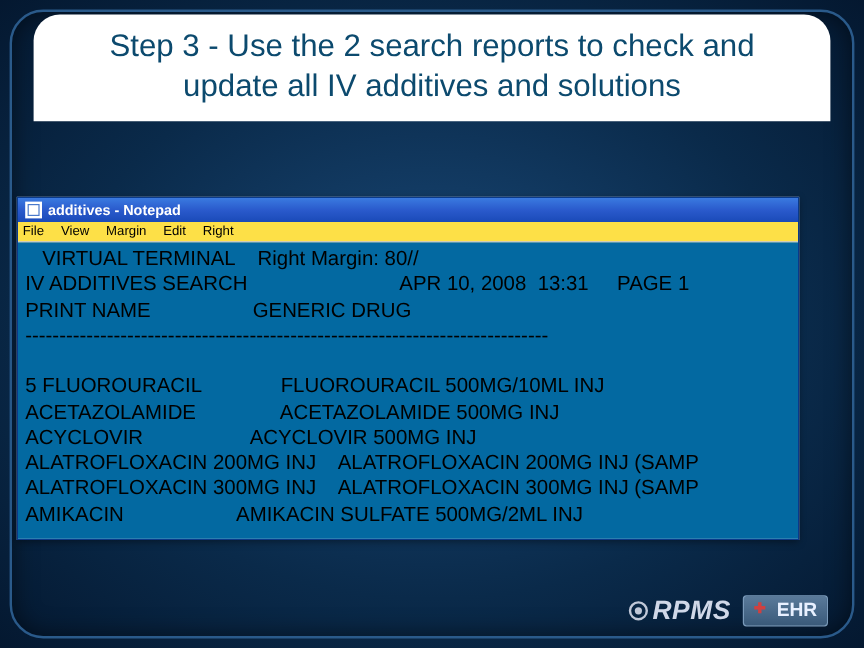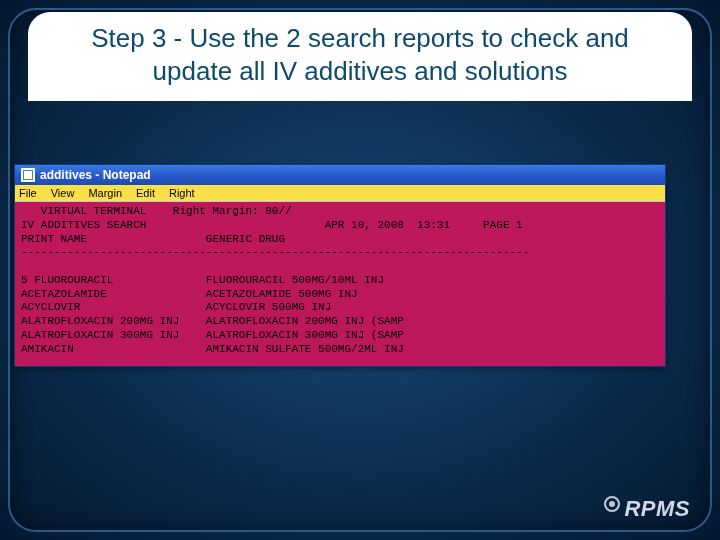--- a/index.html
+++ b/index.html
@@ -62,23 +62,23 @@
   .np-menubar {
     background: #fde047;
     border-bottom: 1px solid #c0c8d8;
     padding: 2px 4px;
     font-size: 11px;
     display: flex;
     gap: 14px;
   }
   .np-menubar span { cursor: default; }
   .np-body {
-    background: #be185d;
-    font-family: Liberation Mono, monospace;
-    font-size: 11px;
+    background: #0369a1;
+    font-family: Liberation Sans, sans-serif;
+    font-size: 17px;
     line-height: 1.25;
     padding: 3px 6px 10px 6px;
     white-space: pre;
     color: #000;
     min-height: 140px;
   }
   .logo-area {
     position: absolute;
     bottom: 18px;
     right: 30px;
@@ -87,21 +87,21 @@
     gap: 10px;
   }
   .rpms {
     color: #d0d8e8;
     font-family: Arial, sans-serif;
     font-weight: bold;
     font-style: italic;
     font-size: 22px;
     letter-spacing: 0.5px;
     display: flex;
-    align-items: flex-start;
+    align-items: center;
     gap: 2px;
   }
   .rpms-icon {
     width: 16px; height: 16px;
     border: 2px solid #c0c8d8;
     border-radius: 50%;
     position: relative;
     margin-right: 2px;
   }
   .rpms-icon::after {
@@ -167,13 +167,17 @@
 ALATROFLOXACIN 200MG INJ    ALATROFLOXACIN 200MG INJ (SAMP
 ALATROFLOXACIN 300MG INJ    ALATROFLOXACIN 300MG INJ (SAMP
 AMIKACIN                    AMIKACIN SULFATE 500MG/2ML INJ</div>
 </div>
 
 <div class="logo-area">
   <div class="rpms">
     <span class="rpms-icon"></span>
     <span>RPMS</span>
   </div>
+  <div class="ehr-badge">
+    <span class="ehr-icon"></span>
+    <span>EHR</span>
+  </div>
 </div>
 
 </body></html>

